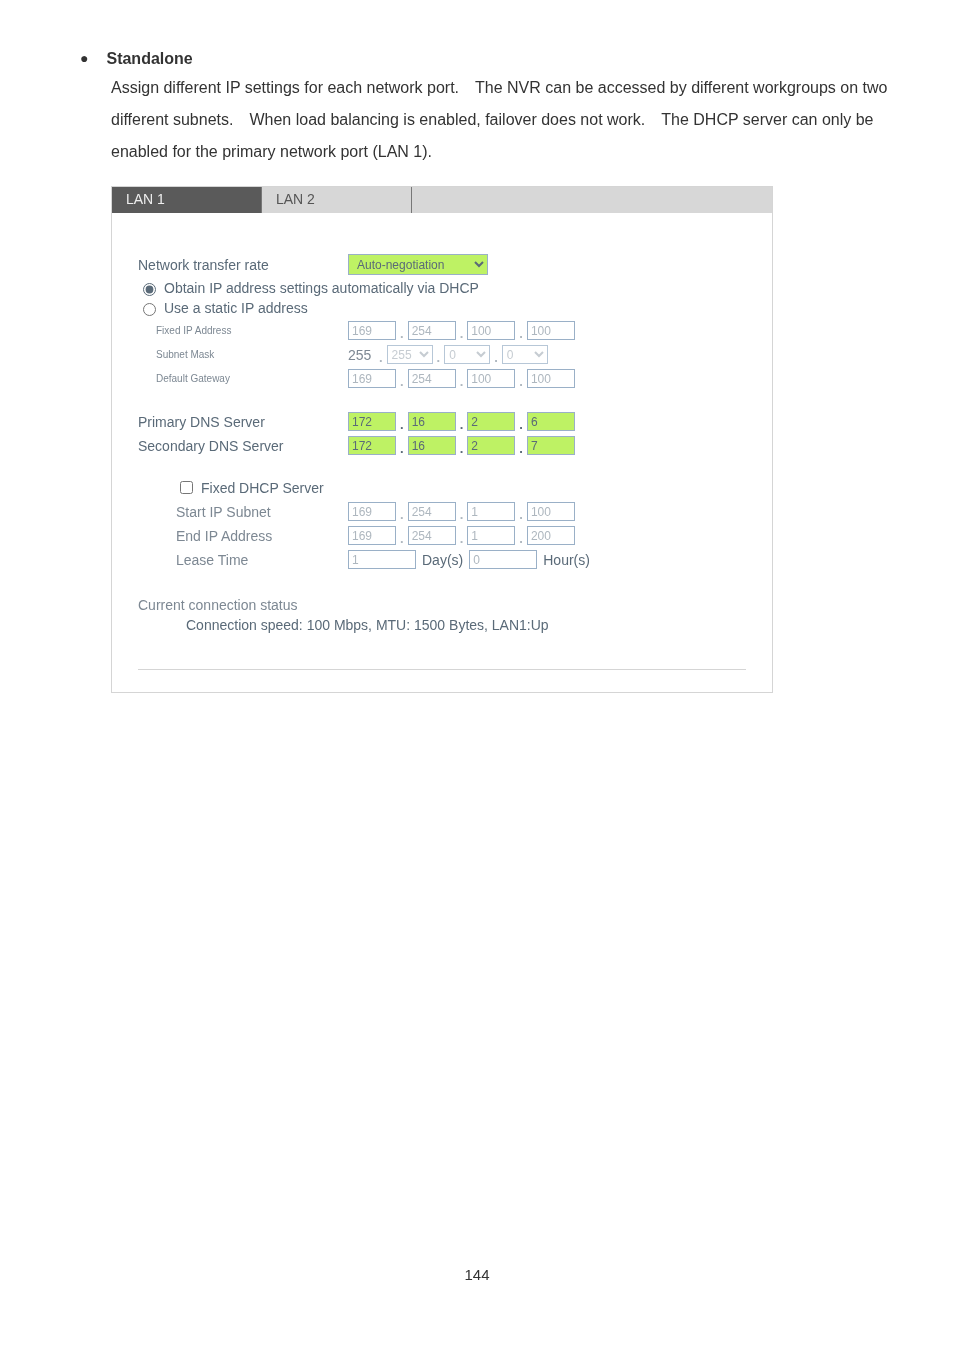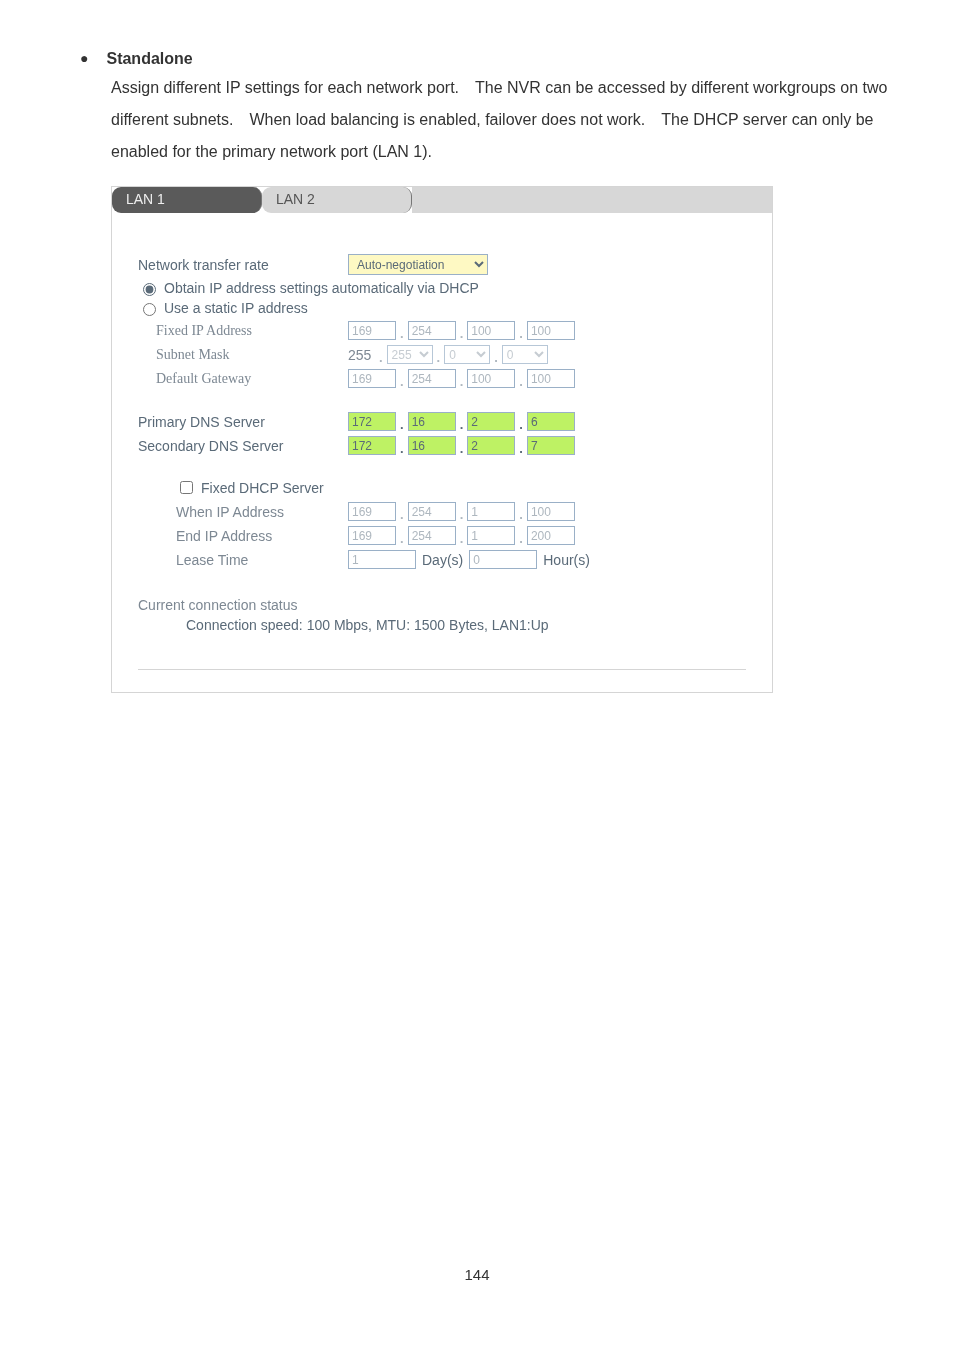--- a/index.html
+++ b/index.html
@@ -32,35 +32,34 @@
   .tabs { display:flex; height:26px; }
   .tab {
     width:150px;
     text-align:left;
     padding:4px 14px;
     font-size:14px;
     color:#eee;
     background:#5a5a5a;
     border-right:1px solid #777;
     box-sizing:border-box;
-    border-radius:9px;
   }
   .tab.active {}
   .tab.inactive { background:#d7d7d7; color:#555; }
   .tabfill { flex:1; background:#d7d7d7; }
   .panel-body { padding:36px 26px 10px 26px; font-size:14px; color:#5a6a78; }
   .row { display:flex; align-items:center; margin:5px 0; }
   .lbl { width:210px; color:#5a6a78; font-size:14px; }
-  .sublbl { width:192px; margin-left:18px; color:#7d8893; font-size:14px;font-family:Liberation Serif, serif; }
+  .sublbl { width:192px; margin-left:18px; color:#7d8893; font-size:10px; }
   .dhcplbl { width:172px; margin-left:38px; color:#7d8893; font-size:14px; }
   select.sel {
     font-size:12px;
     height:21px;
     border:1px solid #9ab0c7;
-    background:#fef9c3;
+    background:#bef264;
     color:#5a6a78;
     padding:0 4px;
   }
   .ipbox, .numbox {
     width:40px; height:17px;
     border:1px solid #9ab0c7;
     font-size:12px;
     text-align:left;
     padding:0 3px;
     color:#5a6a78;
@@ -196,21 +195,21 @@
       </div>
 
       <div class="section-gap"></div>
 
       <div class="radio-row" style="margin-left:38px">
         <input type="checkbox" class="chk" style="">
         <span>Fixed DHCP Server</span>
       </div>
 
       <div class="row">
-        <span class="dhcplbl">When IP Address</span>
+        <span class="dhcplbl">Start IP Subnet</span>
         <input class="ipbox dis" disabled="" value="169" style="">
         <span class="dot dis">.</span>
         <input class="ipbox dis" disabled="" value="254" style="">
         <span class="dot dis">.</span>
         <input class="ipbox dis" disabled="" value="1" style="">
         <span class="dot dis">.</span>
         <input class="ipbox dis" disabled="" value="100" style="">
       </div>
 
       <div class="row">

